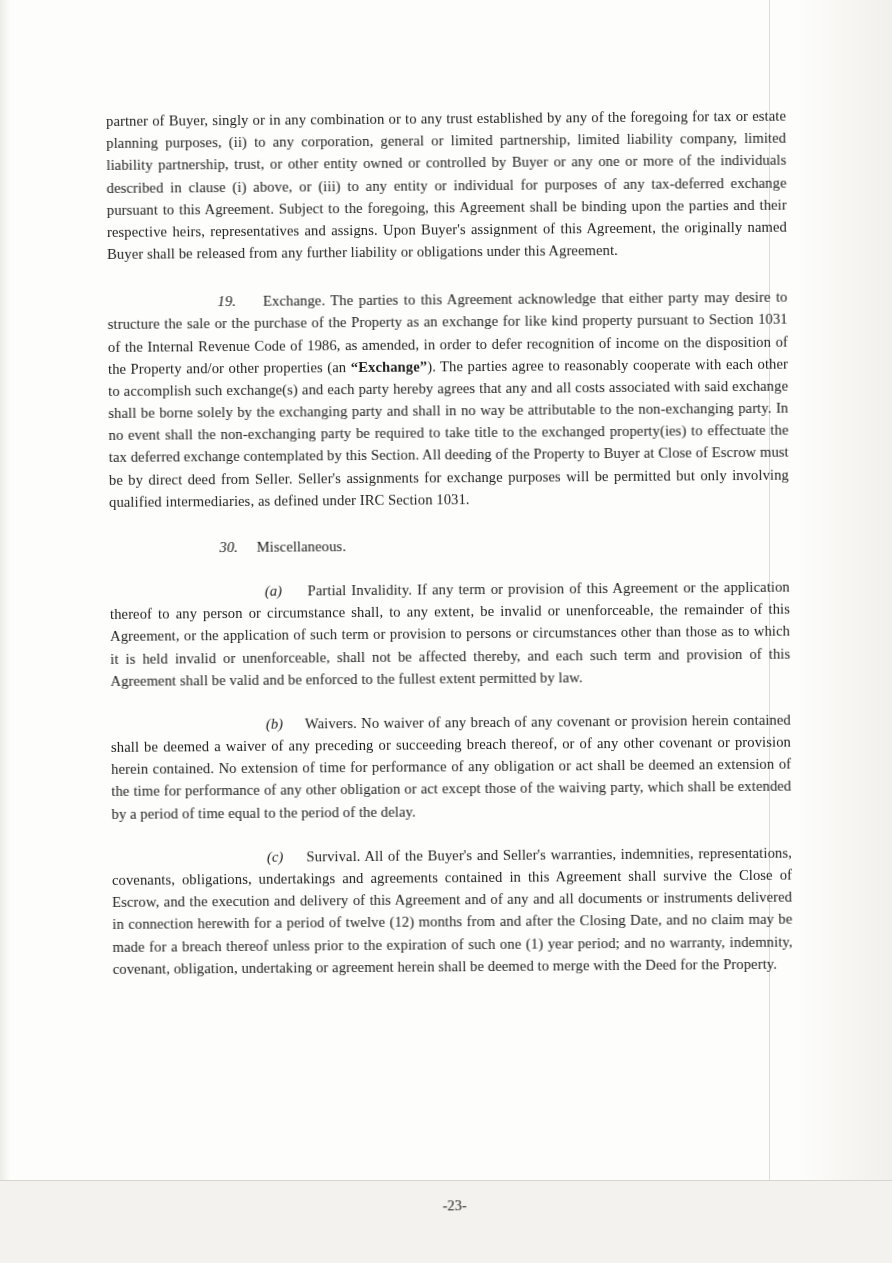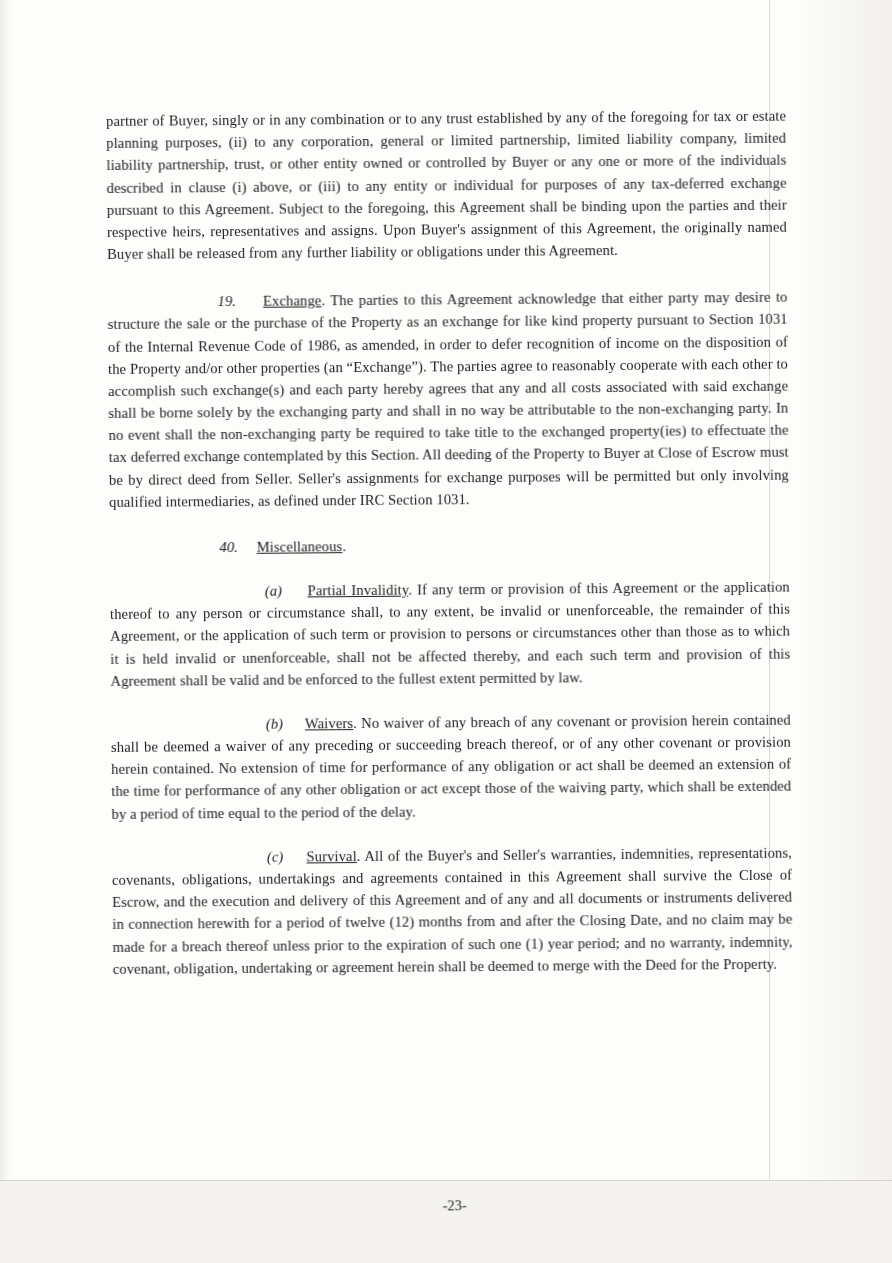--- a/index.html
+++ b/index.html
@@ -76,22 +76,22 @@
     line-height: 1.52;
     text-align: justify;
     color: #232323;
     letter-spacing: .1px;
   }
   p.para + p.para { margin-top: 17px; }
   .p-sec-19 { text-indent: 110px; margin-top: 26px !important; }
   .p-sec-20 { text-indent: 110px; margin-top: 24px !important; }
   .p-sub    { text-indent: 155px; margin-top: 22px !important; }
 
-  .u { text-decoration: underline; }
-  .b { font-weight: normal; }
+  .u { }
+  .b { font-weight: bold; }
   .num { display: inline; font-style: italic; }
 
   .heading-only { margin-top: 24px !important; }
 
   .page-number {
     position: absolute;
     left: 0;
     top: 1090px;
     width: 680px;
     text-align: center;
@@ -115,21 +115,21 @@
   <div class="scan-line-vert"></div>
   <div class="scan-line-horiz"></div>
   <div class="scan-bottom-band"></div>
 
   <div class="doc-body">
 
     <p class="para">partner of Buyer, singly or in any combination or to any trust established by any of the foregoing for tax or estate planning purposes, (ii) to any corporation, general or limited partnership, limited liability company, limited liability partnership, trust, or other entity owned or controlled by Buyer or any one or more of the individuals described in clause (i) above, or (iii) to any entity or individual for purposes of any tax-deferred exchange pursuant to this Agreement.  Subject to the foregoing, this Agreement shall be binding upon the parties and their respective heirs, representatives and assigns.  Upon Buyer's assignment of this Agreement, the originally named Buyer shall be released from any further liability or obligations under this Agreement.</p>
 
     <p class="para p-sec-19"><span class="num">19.</span><span>&nbsp;&nbsp;&nbsp;&nbsp;&nbsp;</span><span class="u">Exchange</span><span>.  The parties to this Agreement acknowledge that either party may desire to structure the sale or the purchase of the Property as an exchange for like kind property pursuant to Section 1031 of the Internal Revenue Code of 1986, as amended, in order to defer recognition of income on the disposition of the Property and/or other properties (an <span class="b">“Exchange”</span>). The parties agree to reasonably cooperate with each other to accomplish such exchange(s) and each party hereby agrees that any and all costs associated with said exchange shall be borne solely by the exchanging party and shall in no way be attributable to the non-exchanging party.  In no event shall the non-exchanging party be required to take title to the exchanged property(ies) to effectuate the tax deferred exchange contemplated by this Section. All deeding of the Property to Buyer at Close of Escrow must be by direct deed from Seller.  Seller's assignments for exchange purposes will be permitted but only involving qualified intermediaries, as defined under IRC Section 1031.</span></p>
 
-    <p class="para p-sec-20 heading-only"><span class="num">40.</span><span>&nbsp;&nbsp;&nbsp;&nbsp;&nbsp;</span><span class="u">Miscellaneous</span><span>.</span></p>
+    <p class="para p-sec-20 heading-only"><span class="num">30.</span><span>&nbsp;&nbsp;&nbsp;&nbsp;&nbsp;</span><span class="u">Miscellaneous</span><span>.</span></p>
 
     <p class="para p-sub"><span class="num">(a)</span><span>&nbsp;&nbsp;&nbsp;&nbsp;&nbsp;</span><span class="u">Partial Invalidity</span><span>.  If any term or provision of this Agreement or the application thereof to any person or circumstance shall, to any extent, be invalid or unenforceable, the remainder of this Agreement, or the application of such term or provision to persons or circumstances other than those as to which it is held invalid or unenforceable, shall not be affected thereby, and each such term and provision of this Agreement shall be valid and be enforced to the fullest extent permitted by law.</span></p>
 
     <p class="para p-sub"><span class="num">(b)</span><span>&nbsp;&nbsp;&nbsp;&nbsp;&nbsp;</span><span class="u">Waivers</span><span>.  No waiver of any breach of any covenant or provision herein contained shall be deemed a waiver of any preceding or succeeding breach thereof, or of any other covenant or provision herein contained.  No extension of time for performance of any obligation or act shall be deemed an extension of the time for performance of any other obligation or act except those of the waiving party, which shall be extended by a period of time equal to the period of the delay.</span></p>
 
     <p class="para p-sub"><span class="num">(c)</span><span>&nbsp;&nbsp;&nbsp;&nbsp;&nbsp;</span><span class="u">Survival</span><span>.  All of the Buyer's and Seller's warranties, indemnities, representations, covenants, obligations, undertakings and agreements contained in this Agreement shall survive the Close of Escrow, and the execution and delivery of this Agreement and of any and all documents or instruments delivered in connection herewith for a period of twelve (12) months from and after the Closing Date, and no claim may be made for a breach thereof unless prior to the expiration of such one (1) year period; and no warranty, indemnity, covenant, obligation, undertaking or agreement herein shall be deemed to merge with the Deed for the Property.</span></p>
 
     <div class="page-number">-23-</div>
   </div>
 </div>

